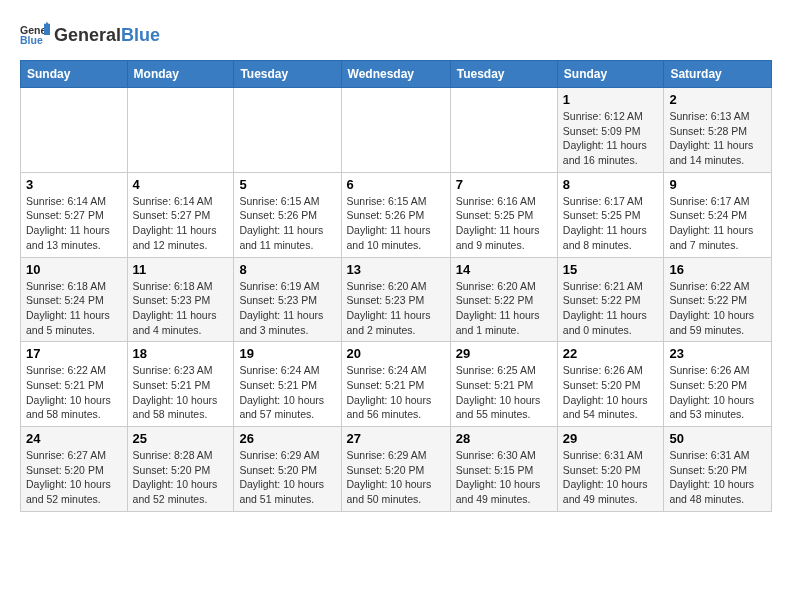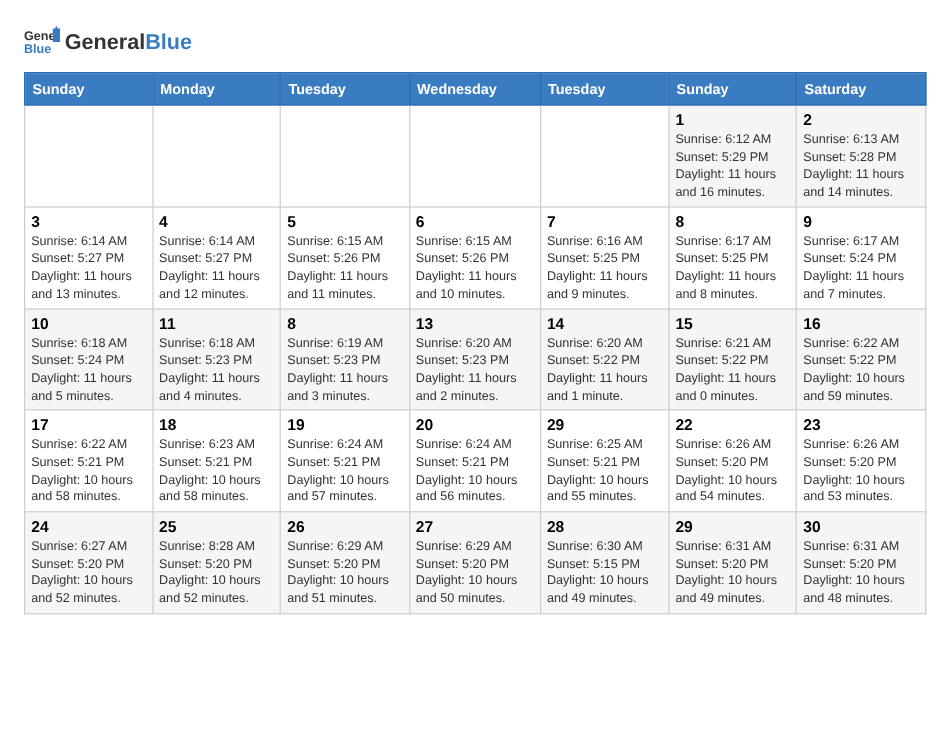--- a/index.html
+++ b/index.html
@@ -121,21 +121,21 @@
   <tbody id="calendar-body">
   <tr>
         <td class="empty-cell"></td>
         <td class="empty-cell"></td>
         <td class="empty-cell"></td>
         <td class="empty-cell"></td>
         <td class="empty-cell"></td>
         <td>
           <span class="day-number">1</span>
           <div class="day-info">Sunrise: 6:12 AM
-Sunset: 5:29 PM
+Sunset: 5:09 PM
 Daylight: 11 hours and 16 minutes.</div>
         </td>
         <td>
           <span class="day-number">2</span>
           <div class="day-info">Sunrise: 6:13 AM
 Sunset: 5:28 PM
 Daylight: 11 hours and 14 minutes.</div>
         </td>
       </tr>
       <tr>
@@ -301,20 +301,20 @@
 Sunset: 5:15 PM
 Daylight: 10 hours and 49 minutes.</div>
         </td>
         <td>
           <span class="day-number">29</span>
           <div class="day-info">Sunrise: 6:31 AM
 Sunset: 5:20 PM
 Daylight: 10 hours and 49 minutes.</div>
         </td>
         <td>
-          <span class="day-number">30</span>
+          <span class="day-number">50</span>
           <div class="day-info">Sunrise: 6:31 AM
 Sunset: 5:20 PM
 Daylight: 10 hours and 48 minutes.</div>
         </td>
       </tr>
     </tbody>
 </table>
 
 </body></html>

